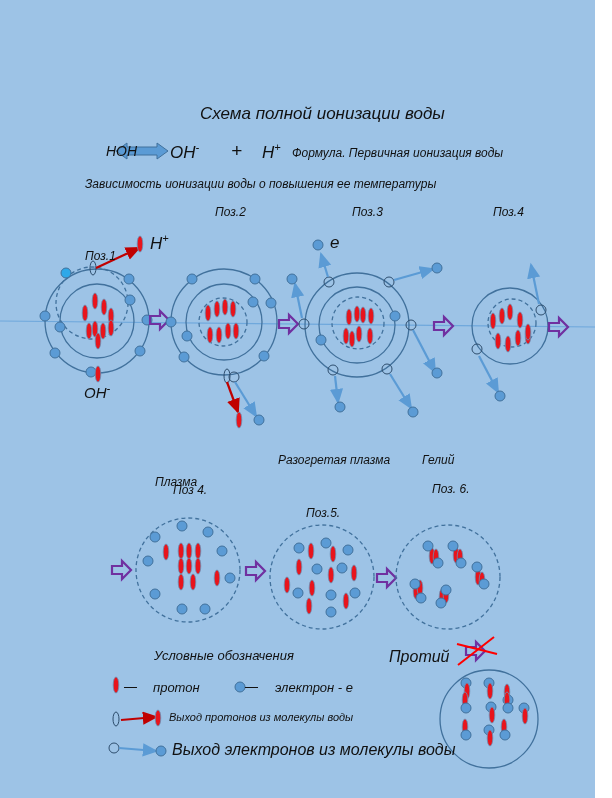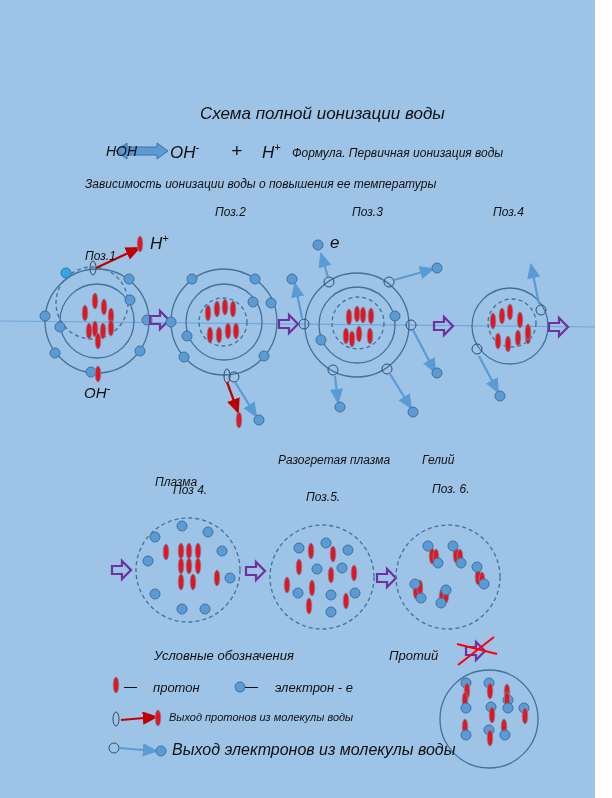--- a/index.html
+++ b/index.html
@@ -254,24 +254,24 @@
 
 <div class="txt" style="left:150px;top:232px;font-size:17px;"><span>H</span><sup style="font-size:11px;">+</sup></div>
 <div class="txt" style="left:84px;top:382px;font-size:15px;"><span>OH</span><sup style="font-size:11px;">-</sup></div>
 <div class="txt" style="left:330px;top:233px;font-size:17px;">e</div>
 
 <div class="txt" style="left:155px;top:453px;font-size:12px;margin-top:22px;">Плазма</div>
 <div class="txt" style="left:278px;top:453px;font-size:12px;">Разогретая плазма</div>
 <div class="txt" style="left:422px;top:453px;font-size:12px;">Гелий</div>
 
 <div class="txt" style="left:173px;top:483px;font-size:12px;">Поз 4.</div>
-<div class="txt" style="left:306px;top:490px;font-size:12px;">Поз.5.</div>
+<div class="txt" style="left:306px;top:506px;font-size:12px;">Поз.5.</div>
 <div class="txt" style="left:432px;top:482px;font-size:12px;">Поз. 6.</div>
 
 <div class="txt" style="left:154px;top:648px;font-size:13px;">Условные обозначения</div>
-<div class="txt" style="left:389px;top:648px;font-size:13px;">Протий</div>
+<div class="txt" style="left:389px;top:648px;font-size:16px;">Протий</div>
 
 <div class="txt" style="left:124px;top:679px;font-size:13px;">—</div>
 <div class="txt" style="left:153px;top:680px;font-size:13px;">протон</div>
 <div class="txt" style="left:245px;top:679px;font-size:13px;">—</div>
 <div class="txt" style="left:275px;top:680px;font-size:13px;">электрон - е</div>
 <div class="txt" style="left:169px;top:711px;font-size:11px;">Выход протонов из молекулы воды</div>
 <div class="txt" style="left:172px;top:741px;font-size:16px;">Выход электронов из молекулы воды</div>
 
 </body></html>

